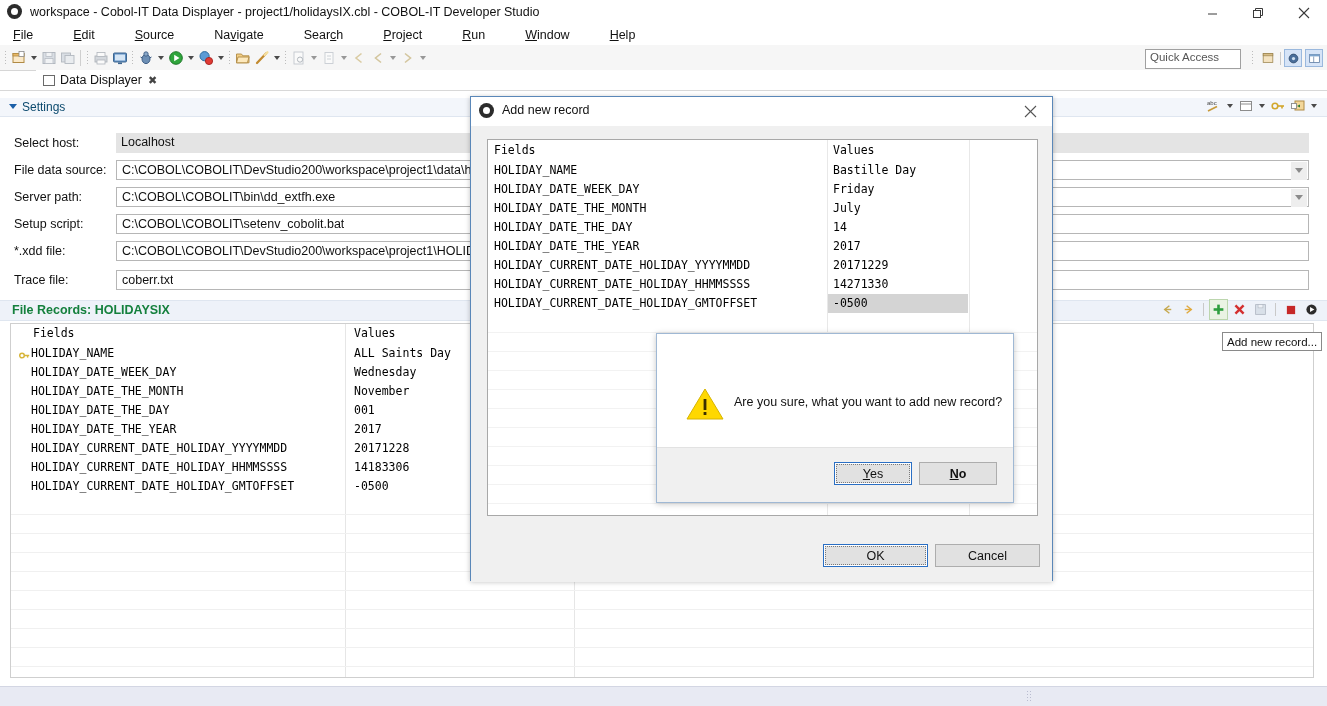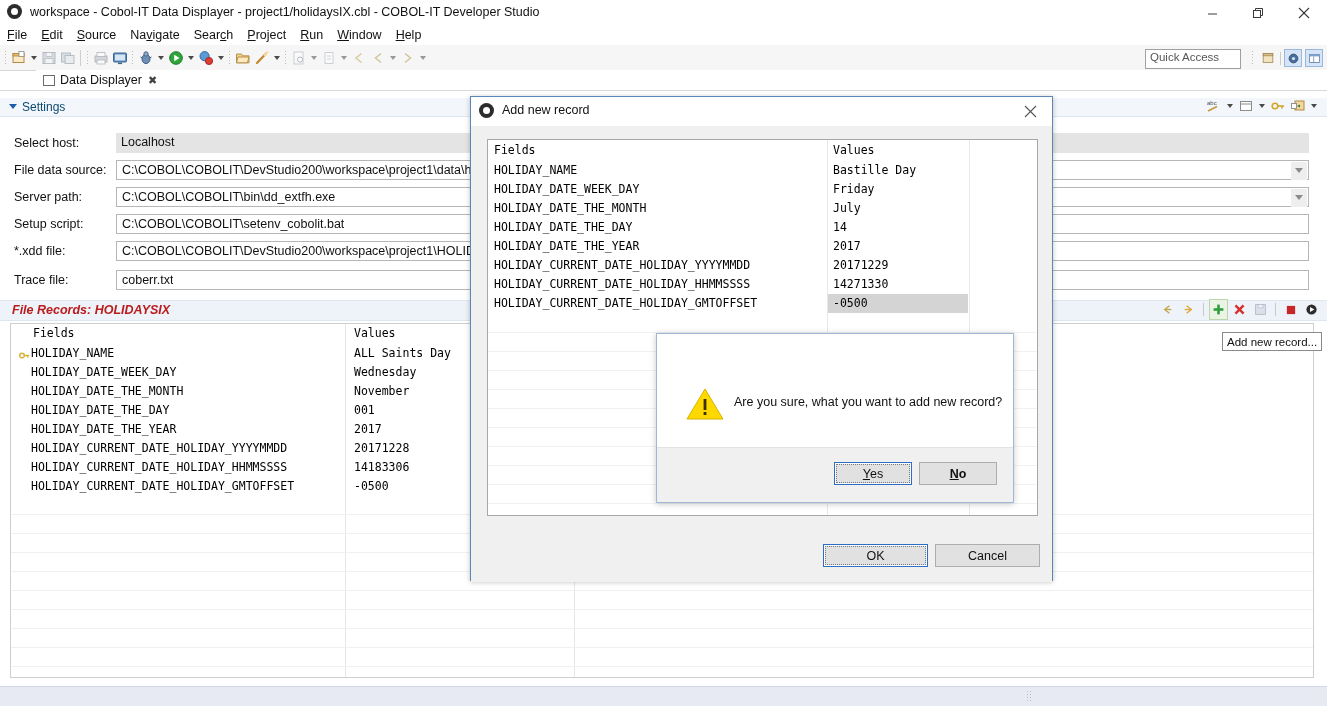--- a/index.html
+++ b/index.html
@@ -22,21 +22,21 @@
     content:"";position:absolute;left:4px;top:4px;width:7px;height:7px;border-radius:50%;
     background:#ffffff;
   }
   .title-text{position:absolute;left:30px;top:5px;font-size:12.5px;color:#111;white-space:nowrap;}
   .win-btns{position:absolute;right:0;top:0;height:26px;display:flex;}
   .win-btn{width:46px;height:26px;display:flex;align-items:center;justify-content:center;color:#3a3a3a;}
   .win-btn svg{display:block;}
 
   
   .menubar{position:absolute;left:0;top:26px;width:1327px;height:18px;background:#ffffff;
-           display:flex;align-items:center;box-sizing:border-box;}
+           display:flex;align-items:center;padding-left:6px;box-sizing:border-box;gap:26px;}
   .menu-item{padding:1px 7px;font-size:12.5px;color:#111;cursor:default;}
   .menu-item u{text-decoration:underline;}
 
   
   .toolbar{position:absolute;left:0;top:45px;width:1327px;height:25px;background:#f6f6f6;
            border-bottom:1px solid #d6d6d6;}
   .tb-group{position:absolute;top:0;height:25px;display:flex;align-items:center;}
   .tb-btn{width:19px;height:21px;display:flex;align-items:center;justify-content:center;}
   .tb-arrow{width:11px;height:21px;display:flex;align-items:center;justify-content:center;}
   .tb-arrow i{display:block;width:0;height:0;border-left:3.5px solid transparent;border-right:3.5px solid transparent;
@@ -84,21 +84,21 @@
   .setfield .chev{position:absolute;right:5px;top:7px;width:0;height:0;
       border-left:4px solid transparent;border-right:4px solid transparent;border-top:5px solid #8b8b8b;}
   .combo-btn{position:absolute;right:1px;top:1px;width:16px;height:18px;background:#eeeeee;}
 
   
   .view-tb{position:absolute;right:8px;top:96px;height:20px;display:flex;align-items:center;gap:1px;}
 
   
   .rec-hdr{position:absolute;left:0;top:300px;width:1327px;height:19px;background:#eef2f9;
            border-top:1px solid #dfe6f0;border-bottom:1px solid #dfe6f0;}
-  .rec-hdr .rt{position:absolute;left:12px;top:2px;font-size:12.5px;font-weight:bold;color:#b91c1c;font-style:italic;}
+  .rec-hdr .rt{position:absolute;left:12px;top:2px;font-size:12.5px;font-weight:bold;color:#15803d;}
   .rec-tb{position:absolute;right:6px;top:301px;height:17px;display:flex;align-items:center;gap:2px;}
   .rec-tb .sep{width:1px;height:13px;background:#c9c9c9;margin:0 3px;}
 
   
   .rec-table{position:absolute;left:10px;top:323px;width:1304px;height:355px;
              border:1px solid #cfcfcf;background:#ffffff;box-sizing:border-box;overflow:hidden;}
   .rec-col-div{position:absolute;top:0;width:1px;height:100%;background:#e6e6e6;}
   .rt-row{position:relative;height:19px;}
   .rt-row .f{position:absolute;left:20px;top:2px;font-family:"DejaVu Sans Mono", monospace;font-size:11.5px;color:#000;white-space:nowrap;}
   .rt-row .v{position:absolute;left:343px;top:2px;font-family:"DejaVu Sans Mono", monospace;font-size:11.5px;color:#000;white-space:nowrap;}

